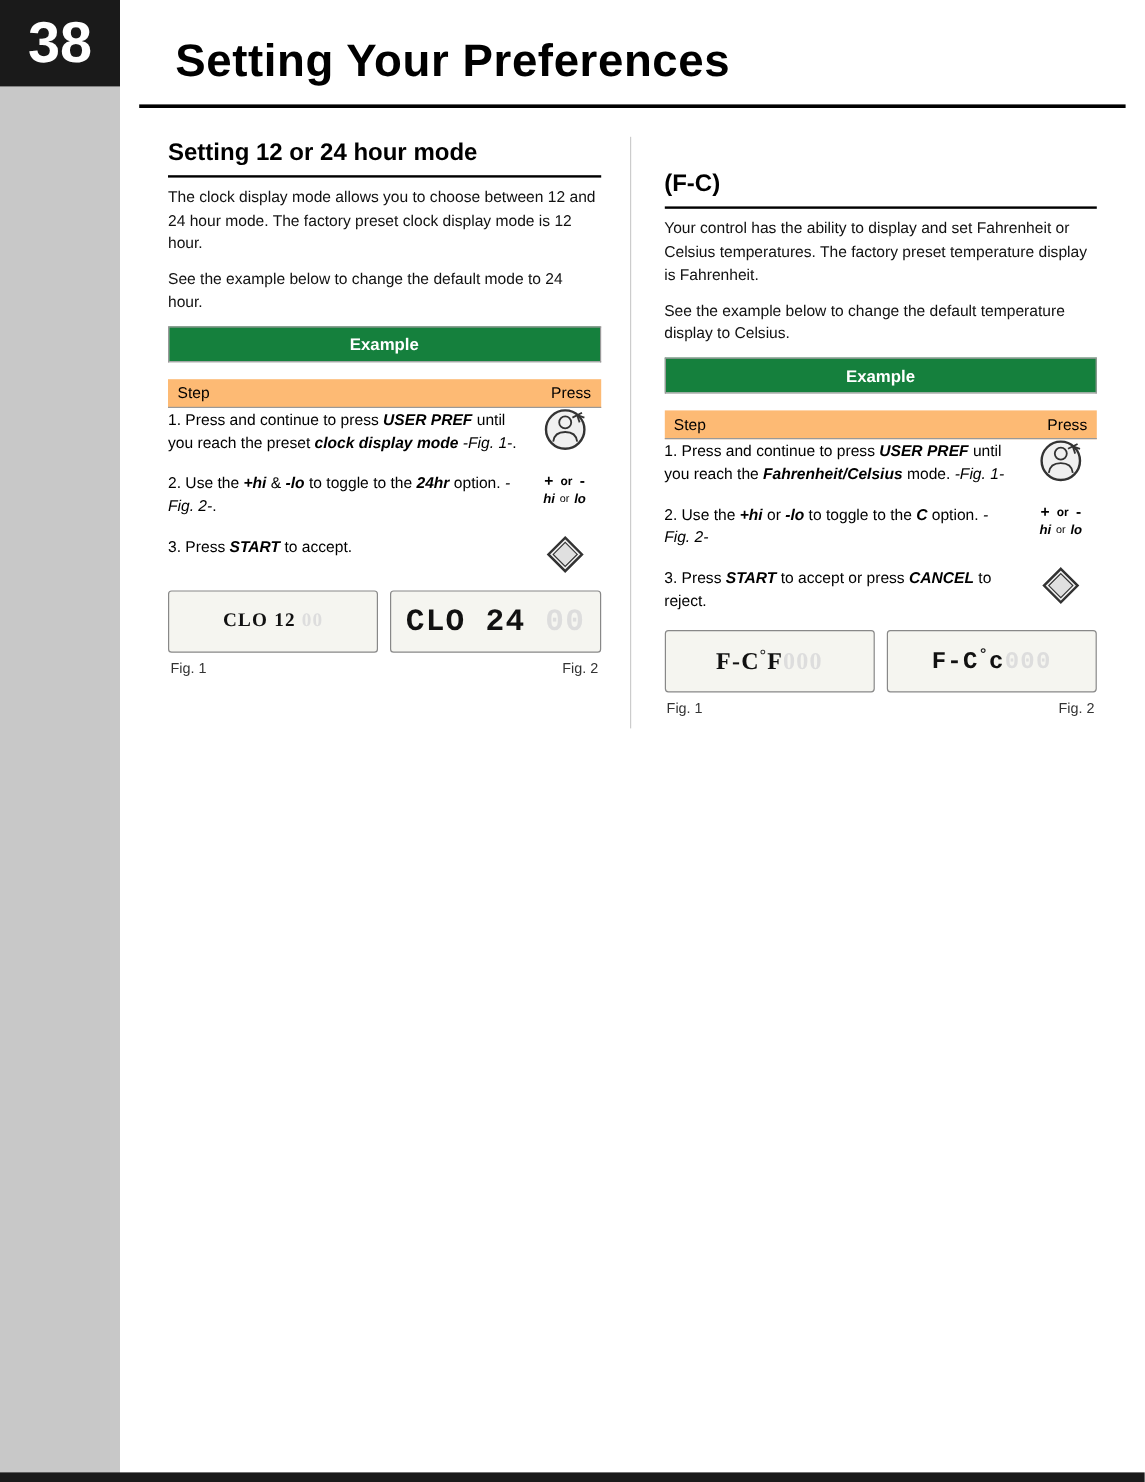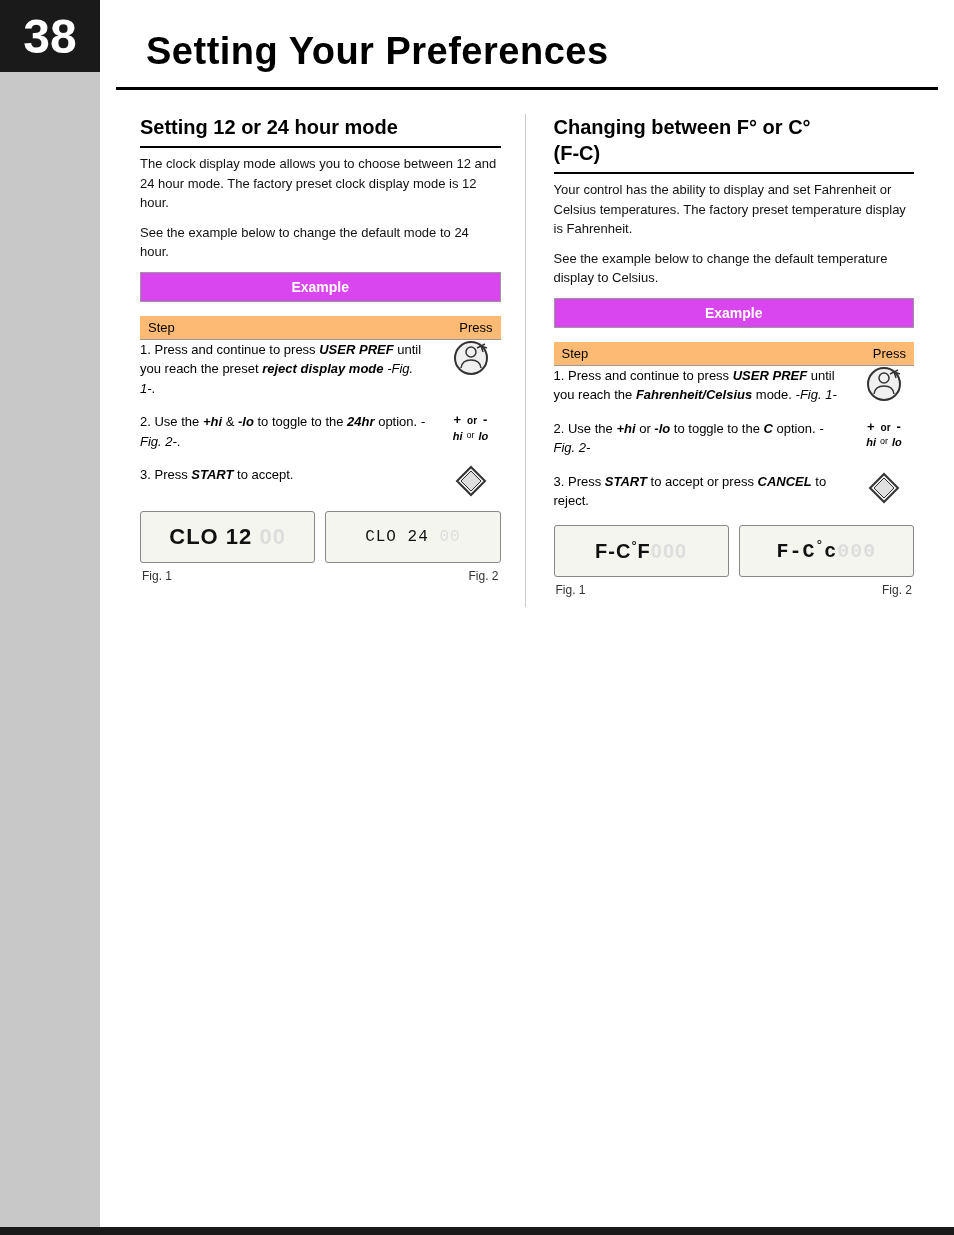--- a/index.html
+++ b/index.html
@@ -102,21 +102,21 @@
 
     
     .example-table {
       width: 100%;
       border: 1px solid #999;
       border-collapse: collapse;
       margin-top: 10px;
       margin-bottom: 14px;
     }
     .example-header {
-      background: #d946ef;
+      background: #15803d;
       color: #fff;
       font-weight: bold;
       font-size: 14px;
       text-align: center;
       padding: 6px 8px;
     }
     .example-col-header {
       background: #fdba74;
       font-size: 13px;
       padding: 4px 8px;
@@ -246,21 +246,21 @@
         </tr>
       </tbody>
         </table>
       <div class="example-col-header">
         <span>Step</span>
         <span>Press</span>
       </div>
 
       <div class="step-row">
         <div class="step-text">
-          <span>1. </span>Press and continue to press <b>USER PREF</b> until you reach the preset <b>reject display mode</b> <em>-Fig. 1-</em>.
+          <span>1. </span>Press and continue to press <b>USER PREF</b> until you reach the preset <b>clock display mode</b> <em>-Fig. 1-</em>.
         </div>
         <div class="step-press">
 
           <svg class="userpref-icon" viewBox="0 0 36 36" fill="none" xmlns="http://www.w3.org/2000/svg">
             <circle cx="18" cy="18" r="16" stroke="#333" stroke-width="2" fill="#f0f0f0"></circle>
             <circle cx="18" cy="12" r="5" stroke="#333" stroke-width="1.5" fill="#f0f0f0"></circle>
             <path d="M8 28 Q9 20 18 20 Q27 20 28 28" stroke="#333" stroke-width="1.5" fill="none"></path>
             <line x1="24" y1="8" x2="32" y2="4" stroke="#333" stroke-width="1.5"></line>
             <line x1="28" y1="6" x2="34" y2="8" stroke="#333" stroke-width="1.5"></line>
             <line x1="28" y1="6" x2="30" y2="12" stroke="#333" stroke-width="1.5"></line>
@@ -296,47 +296,47 @@
 
           <svg class="start-icon" viewBox="0 0 32 32" fill="none" xmlns="http://www.w3.org/2000/svg">
             <polygon points="16,2 30,16 16,30 2,16" stroke="#333" stroke-width="2" fill="#f0f0f0"></polygon>
             <polygon points="16,6 26,16 16,26 6,16" stroke="#333" stroke-width="1" fill="#e0e0e0"></polygon>
           </svg>
         </div>
       </div>
 
       <div class="figures-row">
         <div class="display-fig">
-          <span style="font-size:22px;font-weight:bold;font-family:Liberation Sans, sans-serif;letter-spacing:1px;">
+          <span style="font-size:16px;font-weight:bold;font-family:Liberation Serif, serif;letter-spacing:1px;">
             <span style="color:#111;">CLO</span>
             <span style="color:#999;"> </span>
             <span style="color:#111;">12</span>
             <span style="color:#ddd;">00</span>
           </span>
         </div>
         <div class="display-fig">
-          <span style="font-size:16px;font-weight:normal;font-family:'Courier New',monospace;letter-spacing:1px;">
+          <span style="font-size:26px;font-weight:bold;font-family:'Courier New',monospace;letter-spacing:1px;">
             <span style="color:#111;">CLO</span>
             <span style="color:#999;"> </span>
             <span style="color:#111;">24</span>
             <span style="color:#ddd;">00</span>
           </span>
         </div>
       </div>
       <div class="fig-labels">
         <span>Fig. 1</span>
         <span>Fig. 2</span>
       </div>
 
     </div>
 
     <div class="col-right">
 
       <div class="section-heading">
-        <span>Changing between F° or C°</span><br>
+        <br>
         <span>(F-C)</span>
       </div>
 
       <p class="body-text">Your control has the ability to display and set Fahrenheit or Celsius temperatures. The factory preset temperature display is Fahrenheit.</p>
       <p class="body-text">See the example below to change the default temperature display to Celsius.</p>
 
       <table class="example-table">
         <tbody>
             <tr>
           <td colspan="2" class="example-header">Example</td>
@@ -391,21 +391,21 @@
         <div class="step-press">
           <svg class="start-icon" viewBox="0 0 32 32" fill="none" xmlns="http://www.w3.org/2000/svg">
             <polygon points="16,2 30,16 16,30 2,16" stroke="#333" stroke-width="2" fill="#f0f0f0"></polygon>
             <polygon points="16,6 26,16 16,26 6,16" stroke="#333" stroke-width="1" fill="#e0e0e0"></polygon>
           </svg>
         </div>
       </div>
 
       <div class="figures-row">
         <div class="display-fig">
-          <span style="font-size:20px;font-weight:bold;font-family:Liberation Sans, sans-serif;letter-spacing:1px;">
+          <span style="font-size:20px;font-weight:bold;font-family:Liberation Serif, serif;letter-spacing:1px;">
             <span style="color:#111;">F-C</span><sup style="font-size:13px;">°</sup><span style="color:#111;">F</span><span style="color:#ddd;">000</span>
           </span>
         </div>
         <div class="display-fig">
           <span style="font-size:20px;font-weight:bold;font-family:'Courier New',monospace;letter-spacing:1px;">
             <span style="color:#111;">F-C</span><sup style="font-size:13px;">°</sup><span style="color:#111;">c</span><span style="color:#ddd;">000</span>
           </span>
         </div>
       </div>
       <div class="fig-labels">

